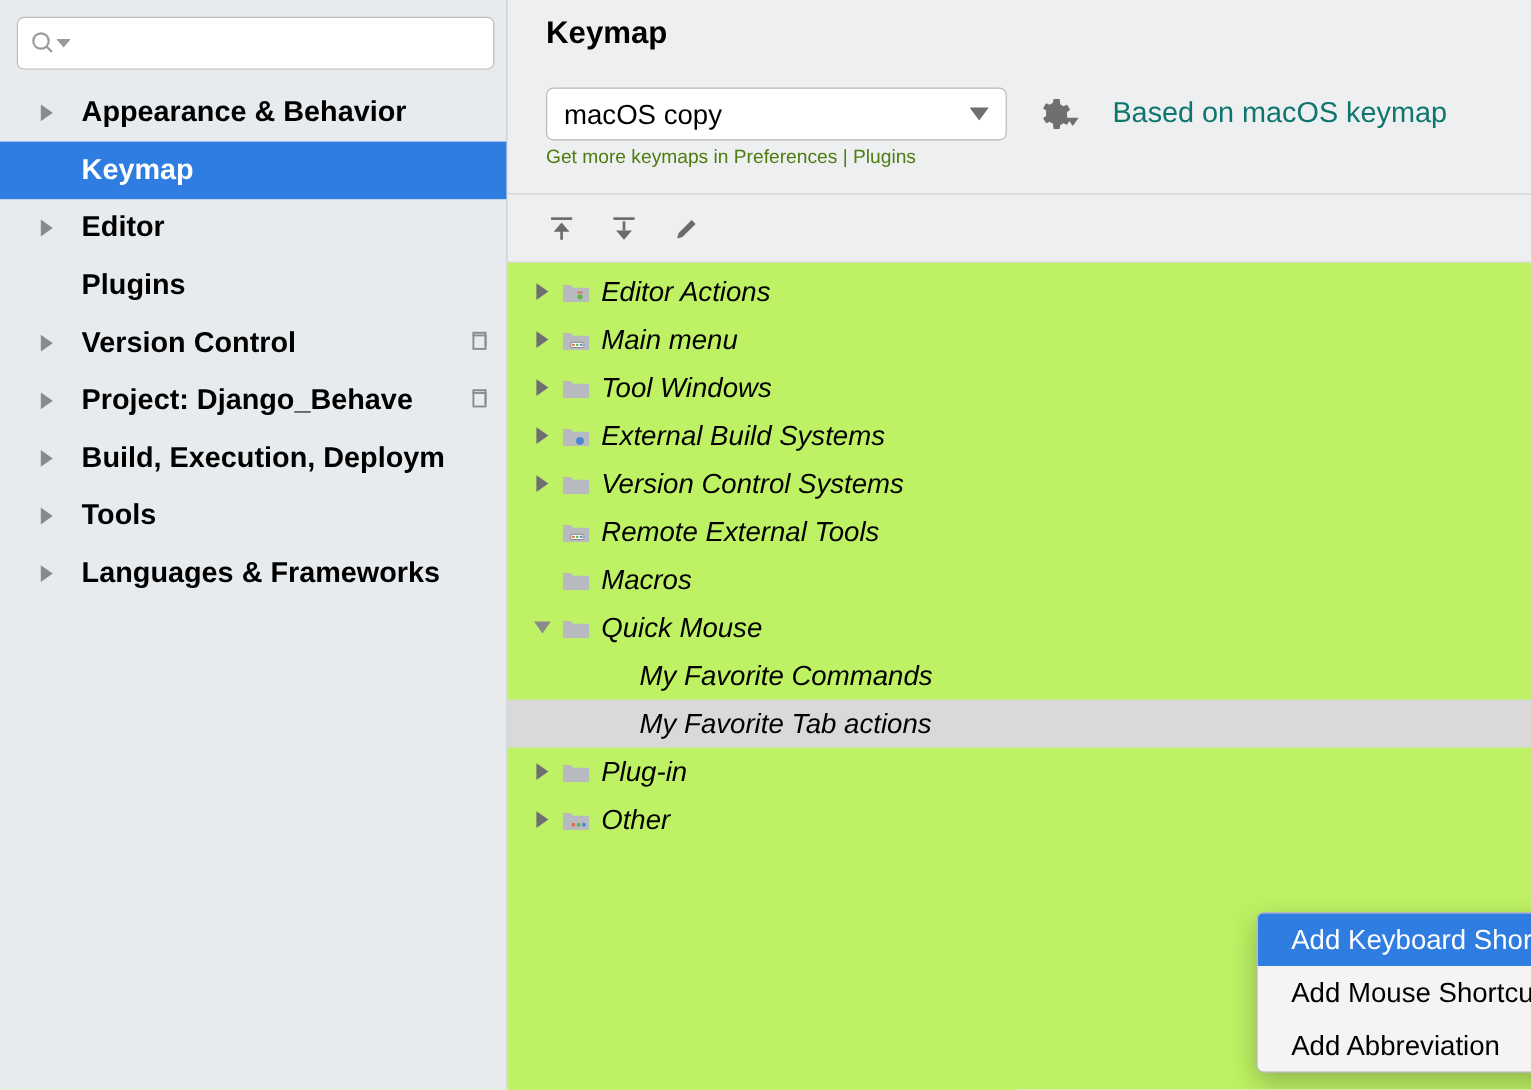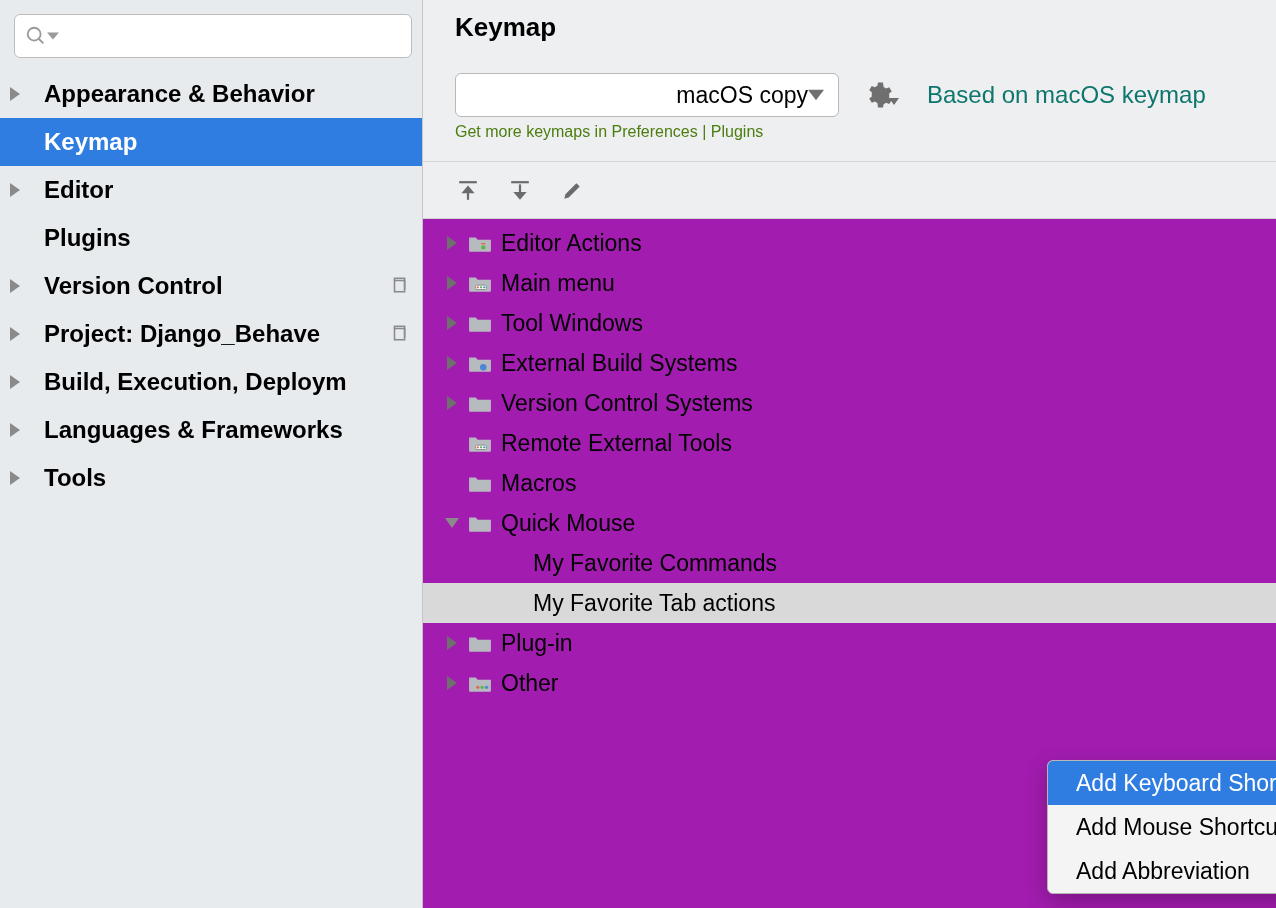--- a/index.html
+++ b/index.html
@@ -7,42 +7,42 @@
 body { display: flex; background: #fff; }
 
 
 .sidebar { width: 423px; height: 100%; background: #e7ebee; border-right: 1px solid #c6c6c6; display: flex; flex-direction: column; }
 .search-wrap { padding: 14px 14px 12px 14px; }
 .search-box { display: flex; align-items: center; width: 398px; height: 44px; background: #fff; border: 1px solid #bdbdbd; border-radius: 6px; padding: 0 10px; }
 .search-box svg { flex-shrink: 0; }
 .search-box input { border: none; outline: none; font-size: 20px; width: 100%; margin-left: 6px; background: transparent; }
 
 .nav { list-style: none; }
-.nav li { display: flex; align-items: center; height: 48px; padding-left: 10px; font-size: 24px; font-weight: 700; color: #000; cursor: default; }
+.nav li { display: flex; align-items: center; height: 48px; padding-left: 34px; font-size: 24px; font-weight: 700; color: #000; cursor: default; }
 .nav li .arrow { width: 20px; display: flex; align-items: center; }
 .nav li .spacer-arrow { width: 20px; }
 .nav li .lbl { margin-left: 14px; white-space: nowrap; overflow: hidden; }
 .nav li .copy-icon { margin-left: auto; margin-right: 14px; }
 .nav li.selected { background: #2f7de0; color: #fff; }
 
 
 .main { flex: 1; height: 100%; background: #edeff1; display: flex; flex-direction: column; position: relative; }
 .header { padding: 12px 32px 20px 32px; border-bottom: 1px solid #d3d3d3; }
 .header h1 { font-size: 26px; font-weight: 700; color: #000; }
 
 .keymap-row { display: flex; align-items: center; margin-top: 30px; }
-.dropdown { display: flex; align-items: center; justify-content: flex-end; width: 384px; height: 44px; background: #fff; border: 1px solid #b9b9b9; border-radius: 6px; padding: 0 14px; font-size: 23px; color: #000; }
+.dropdown { display: flex; align-items: center; justify-content: space-between; width: 384px; height: 44px; background: #fff; border: 1px solid #b9b9b9; border-radius: 6px; padding: 0 14px; font-size: 23px; color: #000; }
 .gear-btn { margin-left: 24px; display: flex; align-items: center; cursor: pointer; }
 .based-on { margin-left: 28px; font-size: 24px; color: #0f766e; }
 .link-row { margin-top: 6px; font-size: 16px; color: #4d7c0f; }
 
 .toolbar { padding: 16px 32px 14px 32px; display: flex; align-items: center; gap: 26px; border-bottom: 1px solid #d3d3d3; }
 .toolbar .tbtn { width: 26px; height: 26px; display: flex; align-items: center; justify-content: center; cursor: pointer; }
 
-.tree-pane { flex: 1; background: #a21caf; margin: 0; overflow: hidden; position: relative; }
+.tree-pane { flex: 1; background: #bef264; margin: 0; overflow: hidden; position: relative; font-style: italic; }
 .tree { list-style: none; font-size: 23px; color: #000; padding-top: 4px; }
 .tree li { display: flex; align-items: center; height: 40px; padding-left: 16px; }
 .tree li .tw { width: 26px; display: flex; align-items: center; justify-content: center; }
 .tree li .ficon { width: 26px; height: 22px; margin: 0 8px 0 2px; display:flex; align-items:center; justify-content:center; }
 .tree li .tlabel { }
 .tree li.child { padding-left: 110px; }
 .tree li.highlight { background: #d9d9d9; }
 
 
 .ctx { position: absolute; left: 624px; top: 760px; width: 402px; background: #f4f4f4; border: 1px solid #b6b6b6; border-radius: 6px; box-shadow: 0 8px 22px rgba(0,0,0,.25); overflow: hidden; z-index: 10; }
@@ -114,27 +114,27 @@
       <li>
         <span class="arrow">
           <div class="tri-right"></div>
         </span>
         <span class="lbl">Build, Execution, Deploym</span>
       </li>
       <li>
         <span class="arrow">
           <div class="tri-right"></div>
         </span>
+        <span class="lbl">Tools</span>
+      </li>
+      <li>
+        <span class="arrow">
+          <div class="tri-right"></div>
+        </span>
         <span class="lbl">Languages &amp; Frameworks</span>
-      </li>
-      <li>
-        <span class="arrow">
-          <div class="tri-right"></div>
-        </span>
-        <span class="lbl">Tools</span>
       </li>
     </ul>
 </div>
 
 <div class="main">
   <div class="header">
     <h1>Keymap</h1>
     <div class="keymap-row">
       <div class="dropdown">
         <span>macOS copy</span>

